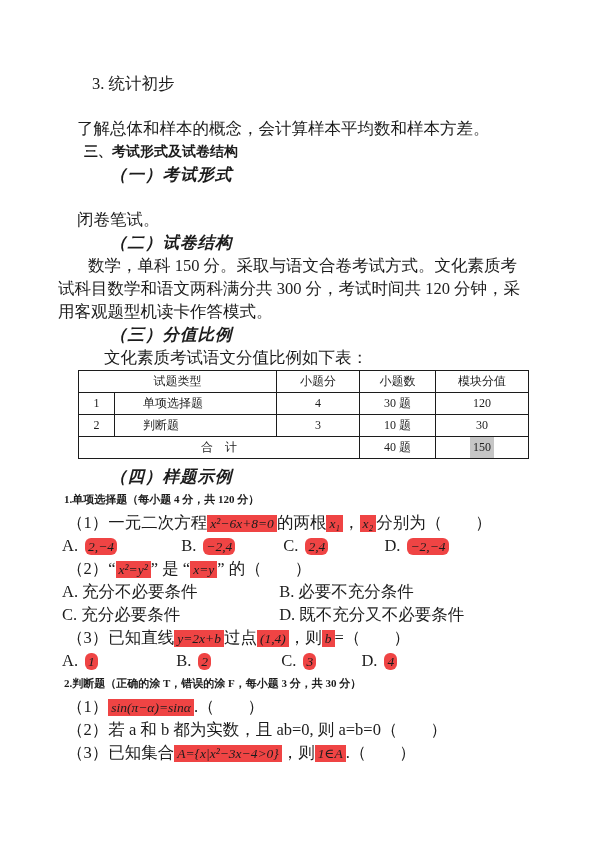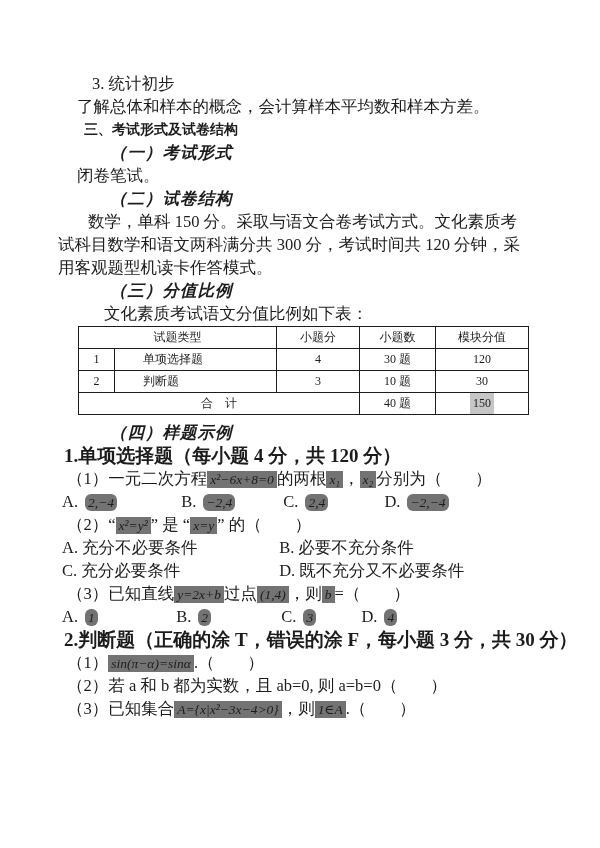--- a/index.html
+++ b/index.html
@@ -10,40 +10,40 @@
     box-sizing:border-box;
     padding:72px 42px 0 58px;
     font-family:"Liberation Serif","DejaVu Serif",serif;
     font-size:16.5px;
     color:#1c1c1c;
     overflow:hidden;
   }
   .ln { height:23px; line-height:23px; white-space:nowrap; }
   
   .ind-stat   { padding-left:34px; }
-  .ind-body   { padding-left:19px; }
+  .ind-body   { padding-left:19px;margin-top:22px; }
   .ind-sec    { padding-left:26px; }
   .ind-sub    { padding-left:52px; }
   .ind-para   { padding-left:30px; }
   .ind-tbl    { padding-left:46px; }
   .ind-qt     { padding-left:6px;  }
   .ind-q      { padding-left:9px;  }
   .ind-opt    { padding-left:4px;  }
   
   .h-sans { font-family:"Liberation Sans","DejaVu Sans",sans-serif; font-weight:bold; font-size:14px; }
   .h-kai  { font-weight:bold; font-style:italic; letter-spacing:1px; }
-  .h-qt   { font-weight:bold; font-size:19px; }
+  .h-qt   { font-weight:bold; font-size:11px; }
   
   .formula {
     font-family:"Liberation Serif","DejaVu Serif",serif;
     font-style:italic;
     font-size:13.5px;
     padding:1px 3px;
   }
-  .hl { background:#737373; }
+  .hl { background:#ef4444; }
   
   .opt { display:inline-block; }
   .opt .val { margin-left:7px;border-radius:6px; }
   .opt .plain { margin-left:4px; }
   
   table.score {
     border-collapse:collapse;
     table-layout:fixed;
     width:450px;
     margin:1px 0 2px 20px;

